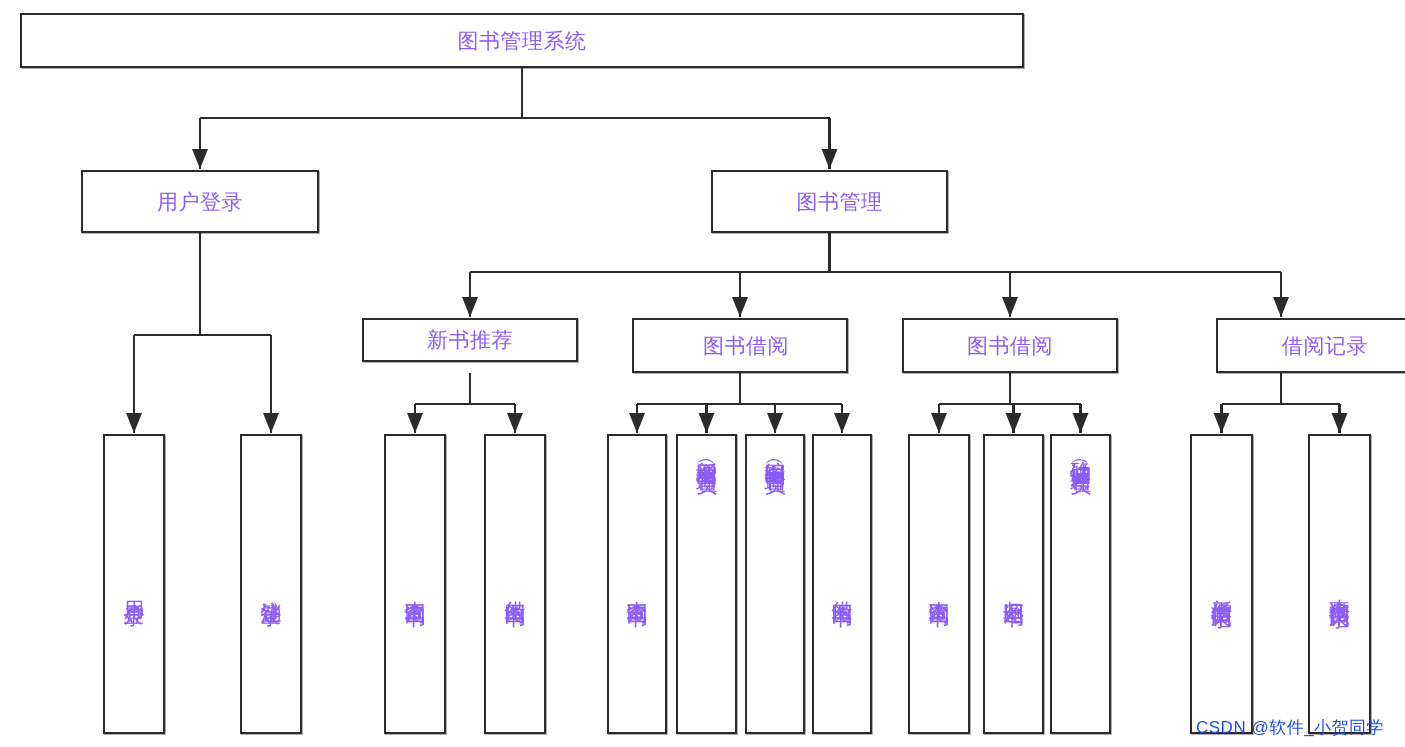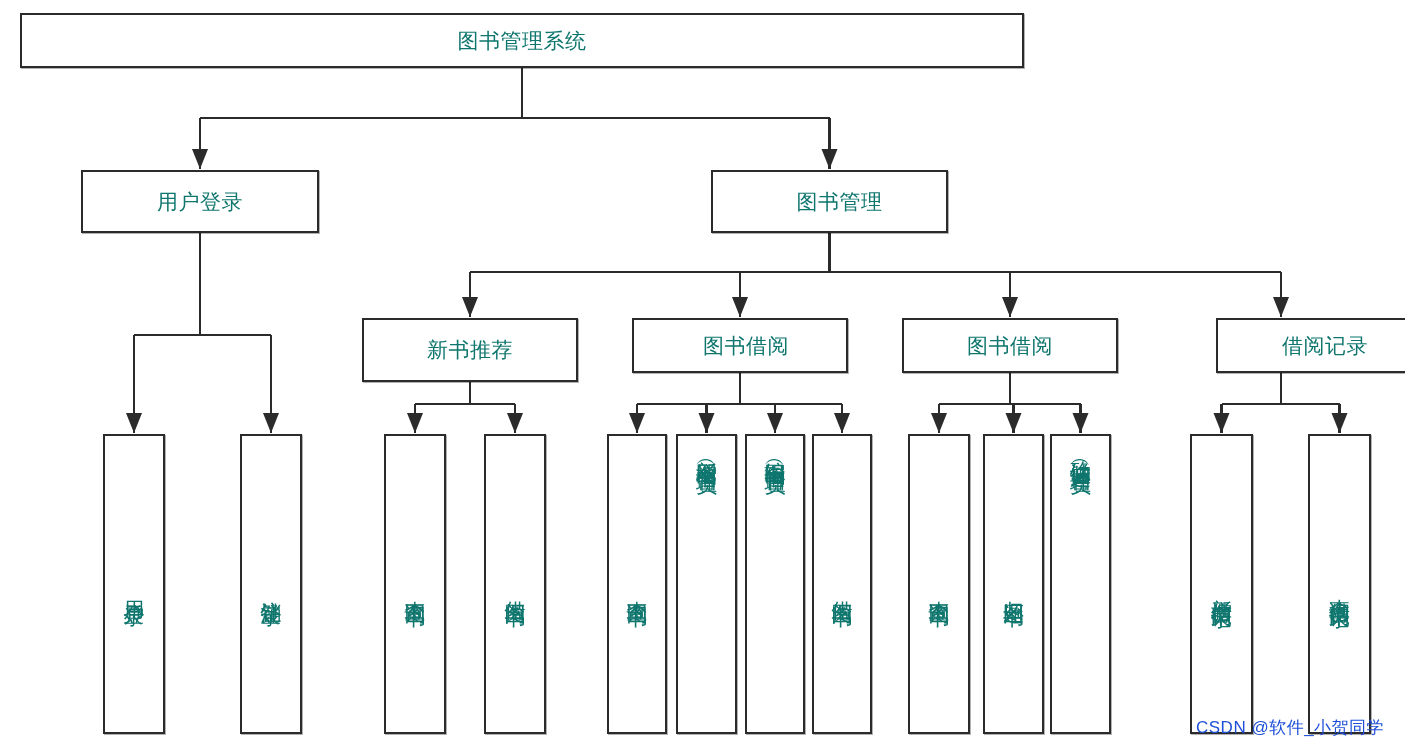--- a/index.html
+++ b/index.html
@@ -34,21 +34,21 @@
     display: flex;
     align-items: center;
     justify-content: center;
     color: #1b1b1b;
   }
   .node-label {
     display: block;
     text-align: center;
     line-height: 1.12;
     white-space: pre;
-    color: #0f766e;
+    color: #8b5cf6;
   }
   .node.horiz .node-label {
     font-size: 21px;
     letter-spacing: 0.5px;
   }
   .node.vert {
     align-items: flex-start;
     padding-top: 8px;
   }
   .node.vert .node-label {
@@ -134,21 +134,21 @@
   <div id="nodes">
       <div class="node horiz" style="left: 20px; top: 13px; width: 1004px; height: 55px;">
         <span class="node-label">图书管理系统</span>
       </div>
       <div class="node horiz" style="left: 81px; top: 170px; width: 238px; height: 63px;">
         <span class="node-label">用户登录</span>
       </div>
       <div class="node horiz" style="left: 711px; top: 170px; width: 237px; height: 63px; padding-left: 20px;">
         <span class="node-label">图书管理</span>
       </div>
-      <div class="node horiz" style="left: 362px; top: 318px; width: 216px; height: 64px;">
+      <div class="node horiz" style="left: 362px; top: 318px; width: 216px; height: 44px;">
         <span class="node-label">新书推荐</span>
       </div>
       <div class="node horiz" style="left: 632px; top: 318px; width: 216px; height: 55px; padding-left: 12px;">
         <span class="node-label">图书借阅</span>
       </div>
       <div class="node horiz" style="left: 902px; top: 318px; width: 216px; height: 55px;">
         <span class="node-label">图书借阅</span>
       </div>
       <div class="node horiz" style="left: 1172px; top: 318px; width: 218px; height: 55px; margin-left: 44px;">
         <span class="node-label">借阅记录</span>

